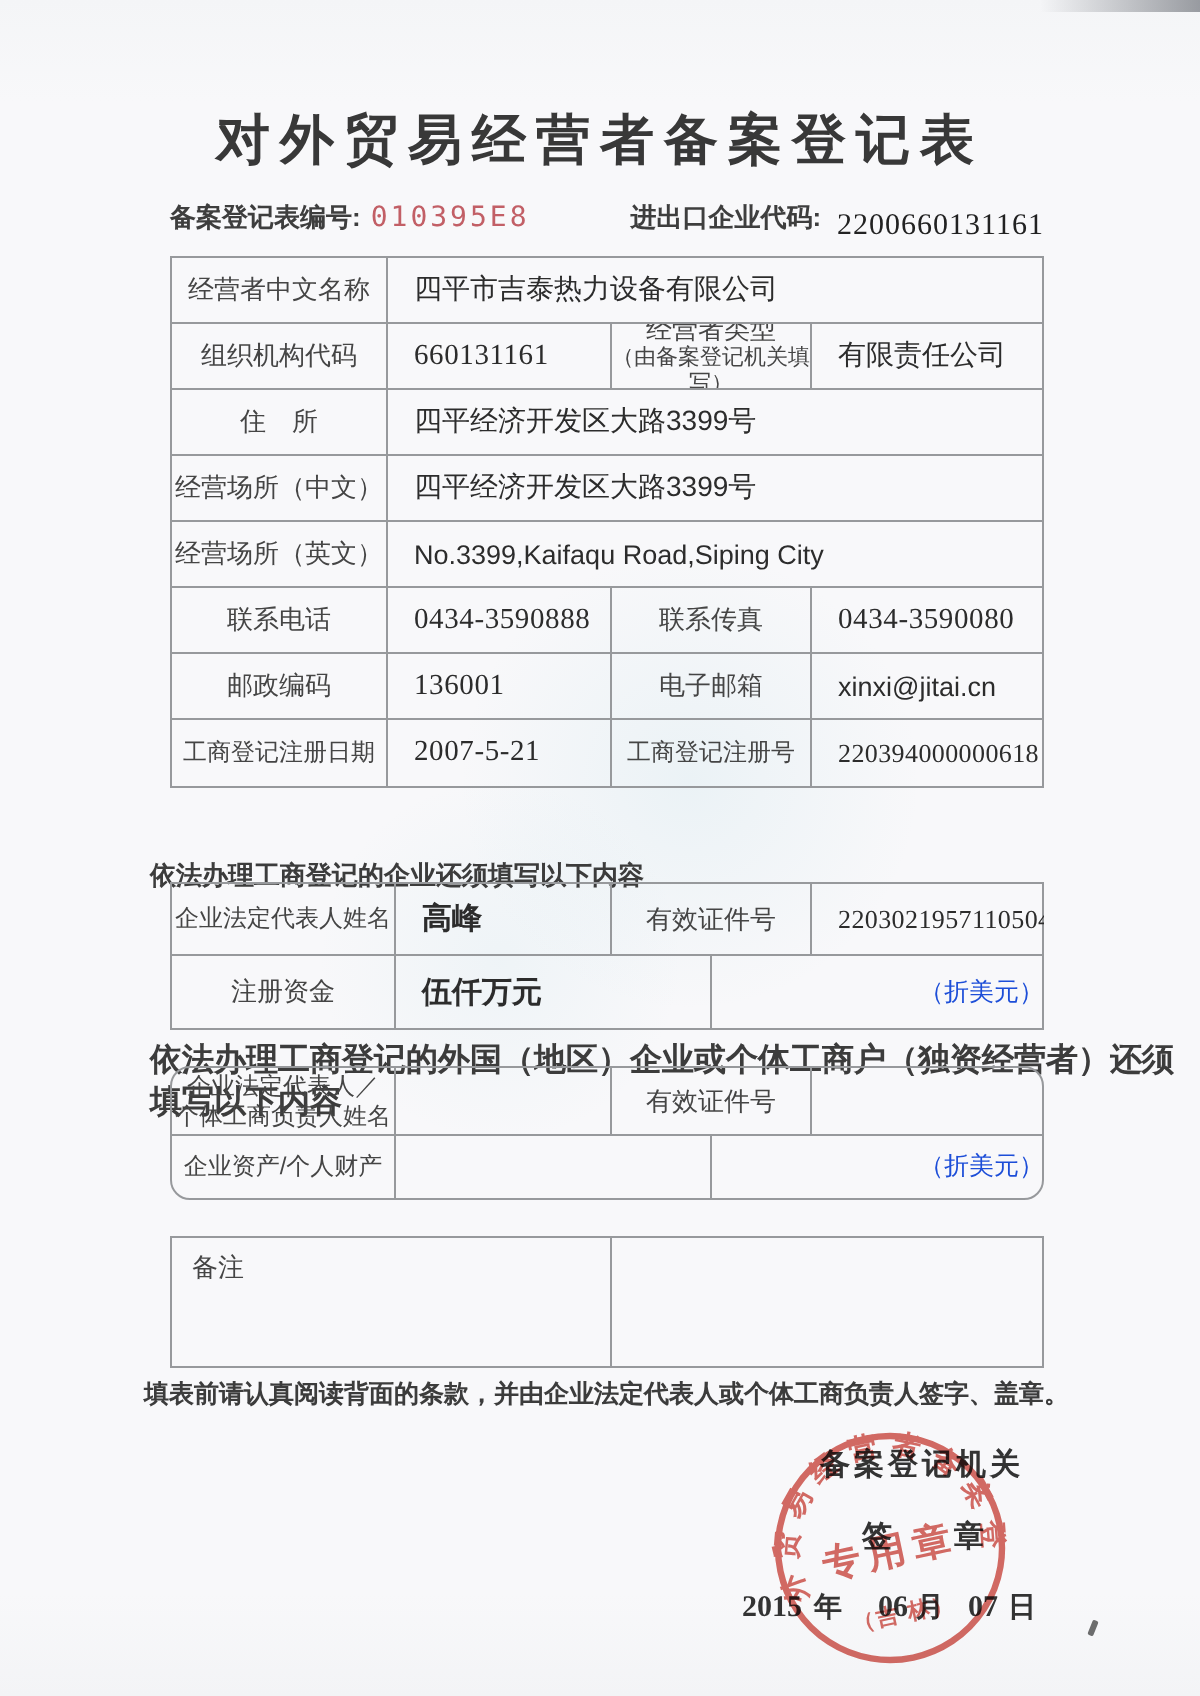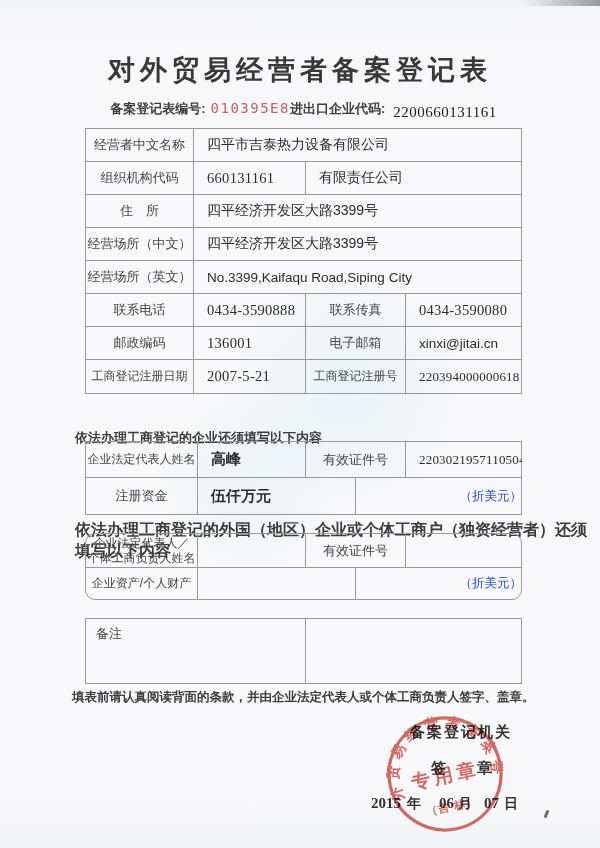--- a/index.html
+++ b/index.html
@@ -18,21 +18,21 @@
     background:
       radial-gradient(circle 160px at 345px 390px, rgba(140,200,215,0.12), rgba(140,200,215,0) 72%),
       radial-gradient(circle 130px at 250px 480px, rgba(140,200,215,0.09), rgba(140,200,215,0) 70%),
       linear-gradient(180deg, #f4f5f7 0%, #f8f8fa 6%, #f8f8fa 94%, #f3f4f6 100%);
     overflow:hidden;
   }
   .corner-shadow{position:absolute;top:0;right:0;width:80px;height:6px;
     background:linear-gradient(to left, rgba(40,45,55,.45), rgba(40,45,55,0));}
   .page-title{position:absolute;top:52px;left:0;width:100%;text-align:center;
     font-size:27px;font-weight:bold;letter-spacing:5px;color:#383838;}
-  .meta-row{position:absolute;top:100px;left:85px;width:437px;display:flex;justify-content:center;align-items:flex-start;}
+  .meta-row{position:absolute;top:100px;left:85px;width:437px;display:flex;justify-content:space-between;align-items:flex-start;}
   .meta-group{display:flex;align-items:baseline;}
   .meta-label{font-size:13px;font-weight:600;color:#3e3e3e;}
   .form-no{font-family:"DejaVu Sans Mono",monospace;font-size:14px;color:var(--red);letter-spacing:1.5px;margin-left:5px;}
   .ie-code{font-family:"Liberation Serif",serif;font-size:15px;color:#222;margin-left:8px;position:relative;top:4px;letter-spacing:.5px;}
 
   .tbl{position:absolute;left:85px;width:437px;border:1px solid var(--bc);}
   .trow{display:grid;border-bottom:1px solid var(--bc);}
   .trow:last-child{border-bottom:none;}
   .cols4a{grid-template-columns:108px 112px 100px 116px;}
   .cols4b{grid-template-columns:112px 108px 100px 116px;}
@@ -99,20 +99,24 @@
 </div>
 
 <div class="tbl" id="main-table">
   <div class="trow cols4a h33">
     <div class="cell label">经营者中文名称</div>
     <div class="cell value sp3">四平市吉泰热力设备有限公司</div>
   </div>
   <div class="trow cols4a h33">
     <div class="cell label">组织机构代码</div>
     <div class="cell value num">660131161</div>
+    <div class="cell label two-line">
+      <span>经营者类型</span>
+      <span class="tiny">（由备案登记机关填写）</span>
+    </div>
     <div class="cell value">有限责任公司</div>
   </div>
   <div class="trow cols4a h33">
     <div class="cell label">住　所</div>
     <div class="cell value sp3">四平经济开发区大路3399号</div>
   </div>
   <div class="trow cols4a h33">
     <div class="cell label">经营场所（中文）</div>
     <div class="cell value sp3">四平经济开发区大路3399号</div>
   </div>

